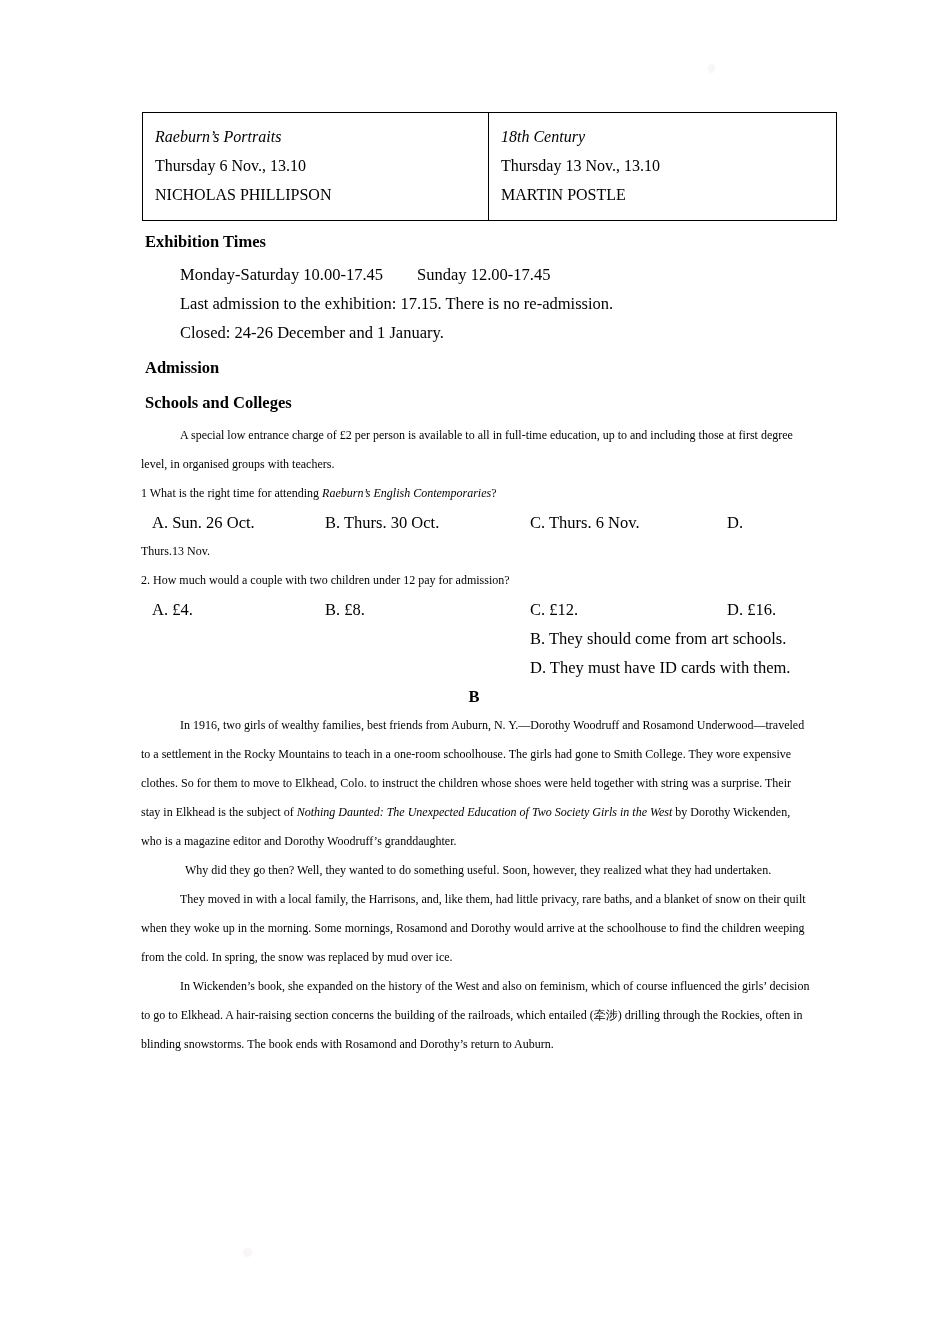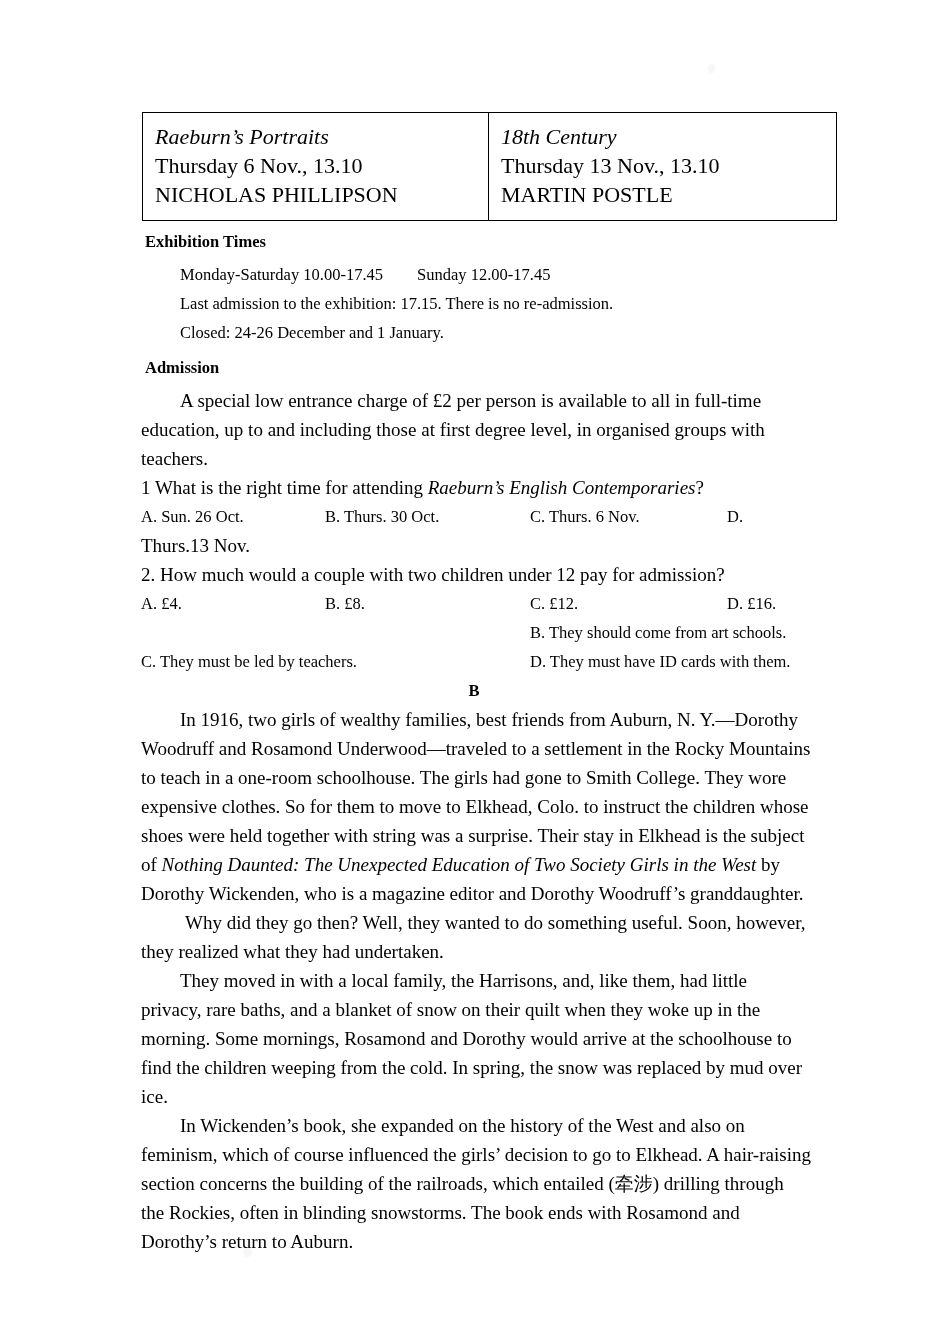--- a/index.html
+++ b/index.html
@@ -37,36 +37,36 @@
     margin: 0 0 0 1px;
   }
   table.schedule td {
     border: 1.3px solid #000;
     vertical-align: top;
     padding: 9px 0 11px 12px;
   }
   table.schedule td.col1 { width: 333px; }
   table.schedule td.col2 { width: 335px; font-family: Liberation Serif, serif; }
   .cell-line {
-    font-size: 22px;
+    font-size: 16px;
     line-height: 29px;
     white-space: nowrap;
   }
   .cell-line.ital { font-style: italic; }
 
   
   .heading {
     font-size: 16.5px;
     font-weight: bold;
     line-height: 29px;
     margin: 4px;
     padding-top: 2px;
   }
   .para {
-    font-size: 19px;
+    font-size: 12px;
     line-height: 29px;
     margin: 0;
     text-align: left;
   }
   .indent-1 { text-indent: 39px; }
   .indent-2 { text-indent: 44px; }
   .sub-line {
     font-size: 16.5px;
     line-height: 29px;
     margin: 0;
@@ -89,21 +89,21 @@
     position: relative;
     height: 29px;
     font-size: 16.5px;
     line-height: 29px;
   }
   .opt {
     position: absolute;
     top: 0;
     white-space: nowrap;
   }
-  .opt-a { left: 0px; }
+  .opt-a { left: 11px; }
   .opt-b { left: 184px; }
   .opt-c { left: 389px; }
   .opt-d { left: 586px; }
   .opt-b2 { left: 389px; }
   .opt-d2 { left: 389px; }
 
   
   .artifact {
     position: absolute;
     background: #f2eef0;
@@ -138,20 +138,21 @@
       </tbody>
     </table>
 
     <h2 class="heading">Exhibition Times</h2>
     <p class="sub-line"><span>Monday-Saturday 10.00-17.45</span><span class="gap"></span><span>Sunday 12.00-17.45</span></p>
     <p class="sub-line">Last admission to the exhibition: 17.15. There is no re-admission.</p>
     <p class="sub-line">Closed: 24-26 December and 1 January.</p>
 
     <h2 class="heading">Admission</h2>
 
+    <h2 class="heading">Schools and Colleges</h2>
     <p class="para indent-1">A special low entrance charge of £2 per person is available to all in full-time education, up to and including those at first degree level, in organised groups with teachers.</p>
 
     <p class="para"><span>1  What is the right time for attending </span><span class="ital">Raeburn’s English Contemporaries</span><span>?</span></p>
     <div class="opt-row">
       <span class="opt opt-a">A. Sun. 26 Oct.</span>
       <span class="opt opt-b">B. Thurs. 30 Oct.</span>
       <span class="opt opt-c">C. Thurs. 6 Nov.</span>
       <span class="opt opt-d">D.</span>
     </div>
     <p class="para">Thurs.13 Nov.</p>
@@ -161,21 +162,20 @@
       <span class="opt opt-a">A. £4.</span>
       <span class="opt opt-b">B. £8.</span>
       <span class="opt opt-c">C. £12.</span>
       <span class="opt opt-d">D. £16.</span>
     </div>
 
     <div class="opt-row">
       <span class="opt opt-b2">B. They should come from art schools.</span>
     </div>
     <div class="opt-row">
-      <span class="opt opt-a">C. They must be led by teachers.</span>
       <span class="opt opt-d2">D. They must have ID cards with them.</span>
     </div>
 
     <h2 class="centered-heading">B</h2>
 
     <p class="para indent-1"><span>In 1916, two girls of wealthy families, best friends from Auburn, N. Y.—Dorothy Woodruff and Rosamond Underwood—traveled to a settlement in the Rocky Mountains to teach in a one-room schoolhouse. The girls had gone to Smith College. They wore expensive clothes. So for them to move to Elkhead, Colo. to instruct the children whose shoes were held together with string was a surprise. Their stay in Elkhead is the subject of </span><span class="ital">Nothing Daunted: The Unexpected Education of Two Society Girls in the West</span><span> by Dorothy Wickenden, who is a magazine editor and Dorothy Woodruff’s granddaughter.</span></p>
 
     <p class="para indent-2">Why did they go then? Well, they wanted to do something useful. Soon, however, they realized what they had undertaken.</p>
 
     <p class="para indent-1">They moved in with a local family, the Harrisons, and, like them, had little privacy, rare baths, and a blanket of snow on their quilt when they woke up in the morning. Some mornings, Rosamond and Dorothy would arrive at the schoolhouse to find the children weeping from the cold. In spring, the snow was replaced by mud over ice.</p>

